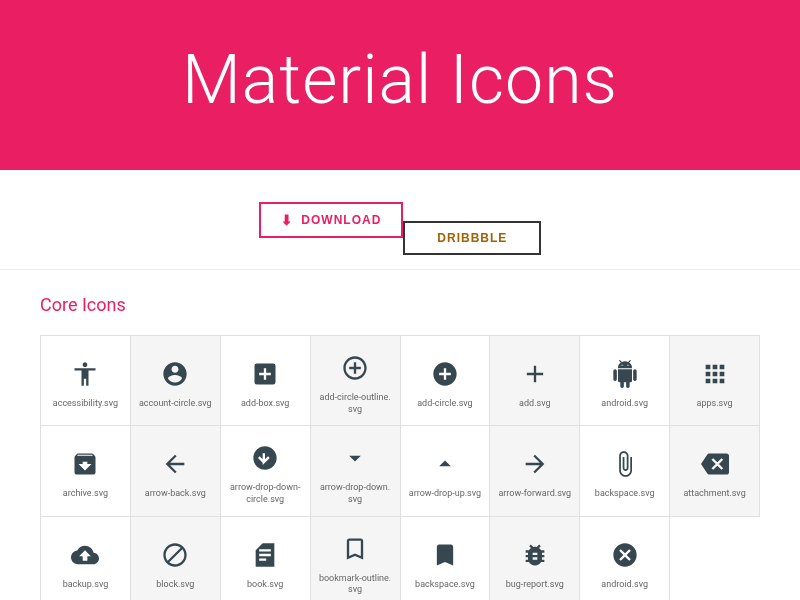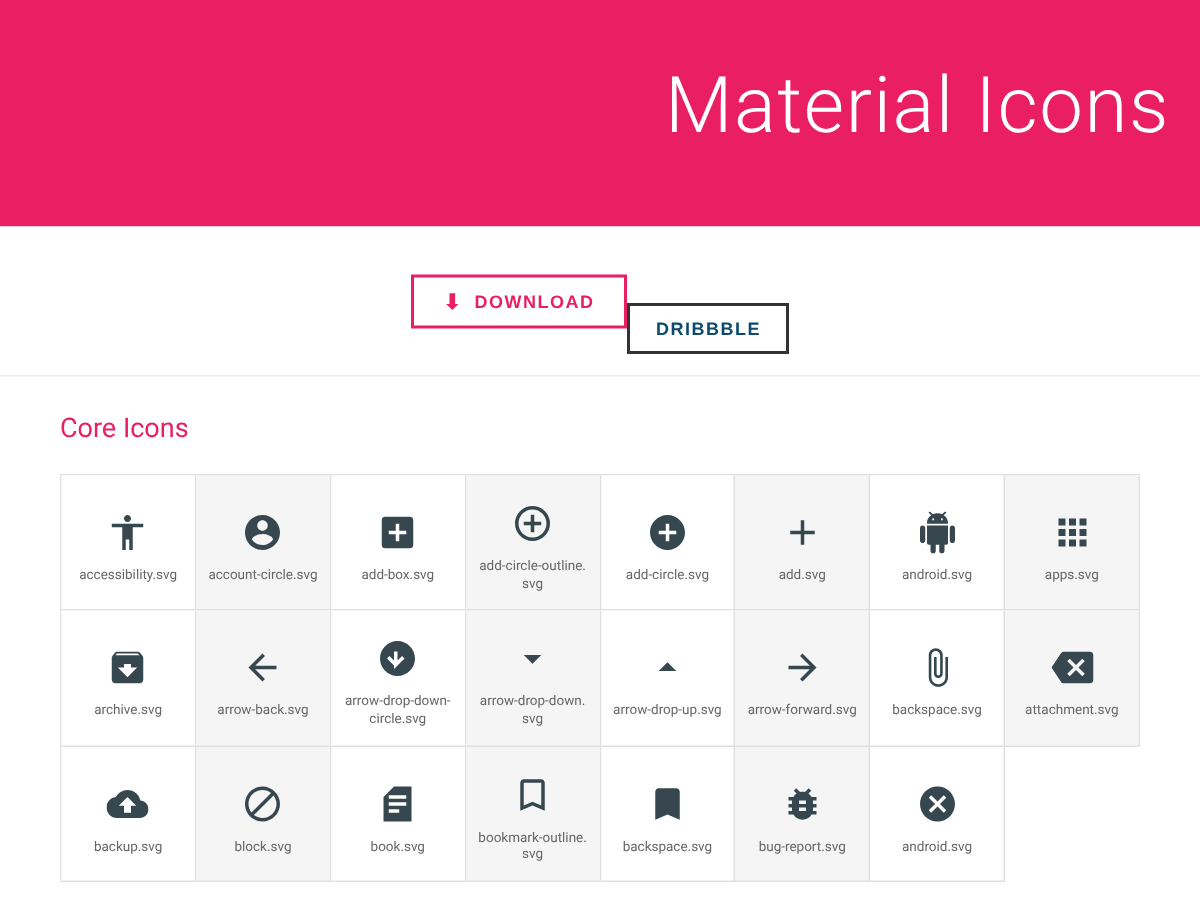--- a/index.html
+++ b/index.html
@@ -9,24 +9,23 @@
       color: #333;
     }
 
     .header {
       background: #e91e63;
       padding: 40px 20px 50px;
       text-align: center;
     }
     .header-title {
       color: #fff;
-      font-size: 52px;
+      font-size: 68px;
       font-weight: 300;
       letter-spacing: 1px;
-      text-align: right;
     }
 
     .action-bar {
       background: #fff;
       display: flex;
       justify-content: center;
       align-items: center;
       gap: 0;
       padding: 14px 0;
       border-bottom: 1px solid #eee;
@@ -48,22 +47,22 @@
     }
     .btn-download .dl-icon {
       color: #e91e63;
       font-size: 14px;
     }
     .btn-dribbble {
       display: flex;
       align-items: center;
       background: #fff;
       border: 2px solid #333;
-      color: #0c4a6e;
-      padding: 8px 17px;
+      color: #a16207;
+      padding: 8px 32px;
       font-size: 12px;
       font-weight: 700;
       letter-spacing: 1px;
       cursor: pointer;
       text-transform: uppercase;
       margin-top: 37px;
     }
 
     .content {
       padding: 24px 40px;

